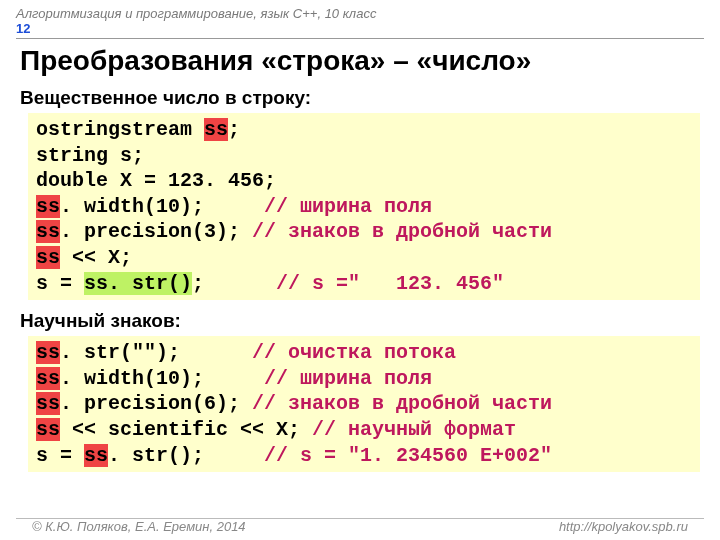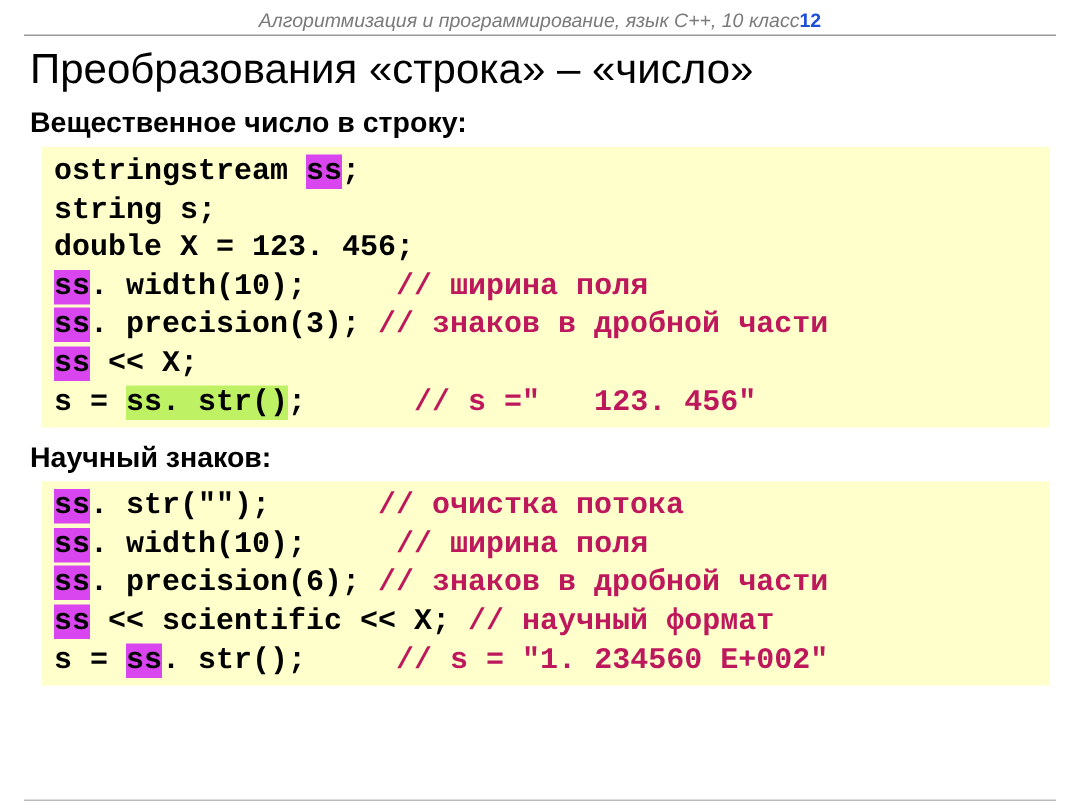--- a/index.html
+++ b/index.html
@@ -6,52 +6,53 @@
   body {
     width: 720px;
     height: 540px;
     background: #fff;
     font-family: Arial, sans-serif;
     position: relative;
     overflow: hidden;
   }
   .header {
     display: flex;
-    justify-content: center;
+    justify-content: flex-end;
     padding: 6px 16px 2px 16px;
     font-style: italic;
     color: #7a7a7a;
     font-size: 13px;
+    flex-direction: column;
   }
   .page-num { font-weight: bold; color: #1d4ed8; font-style: normal;}
   .hr { border-top: 1px solid #999; margin: 0 16px 4px 16px; }
   .title {
     font-size: 28px;
-    font-weight: normal;
+    font-weight: bold;
     padding: 2px 20px 8px 20px;
     color: #000;
   }
   .subtitle {
     font-size: 19px;
     font-weight: bold;
     padding: 2px 20px 4px 20px;
     color: #000;
   }
   .code-block {
     background: #ffffcc;
     margin: 0 20px 8px 28px;
     padding: 4px 8px;
     font-family: "Courier New", monospace;
     font-size: 20px;
     font-weight: bold;
     line-height: 1.28;
     white-space: pre;
     color: #000;
   }
-  .hl-stream { background: #d946ef; }
+  .hl-stream { background: #ef4444; }
   .hl-str    { background: #bef264; }
   .comment   { color: #be185d; }
   .footer {
     position: absolute;
     bottom: 6px; left: 0; right: 0;
     display: flex; justify-content: space-between;
     padding: 0 16px;
     font-style: italic;
     color: #888;
     font-size: 13px;
@@ -82,13 +83,15 @@
 
 <div class="subtitle">Научный знаков:</div>
 
 <div class="code-block"><span class="hl-stream">ss</span><span>. str("");      </span><span class="comment">// очистка потока</span>
 <span class="hl-stream">ss</span><span>. width(10);     </span><span class="comment">// ширина поля</span>
 <span class="hl-stream">ss</span><span>. precision(6); </span><span class="comment">// знаков в дробной части</span>
 <span class="hl-stream">ss</span><span> &lt;&lt; scientific &lt;&lt; X; </span><span class="comment">// научный формат</span>
 <span>s = </span><span class="hl-stream">ss</span><span>. str();     </span><span class="comment">// s = "1. 234560 E+002"</span></div>
 
 <div class="footer">
+  <span>© К.Ю. Поляков, Е.А. Еремин, 2014</span>
+  <span>http://kpolyakov.spb.ru</span>
 </div>
 
 </body></html>

